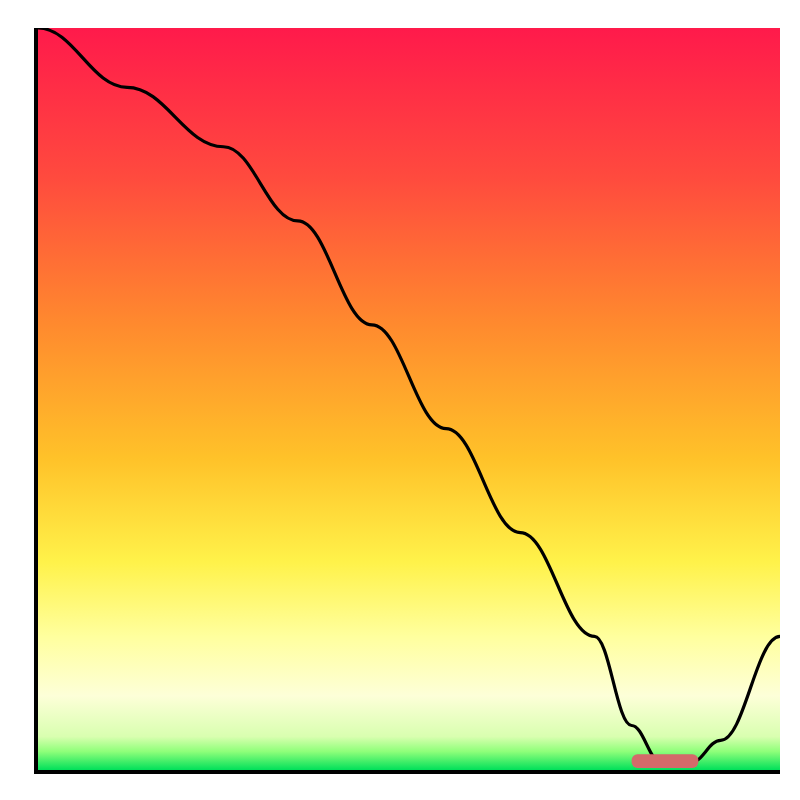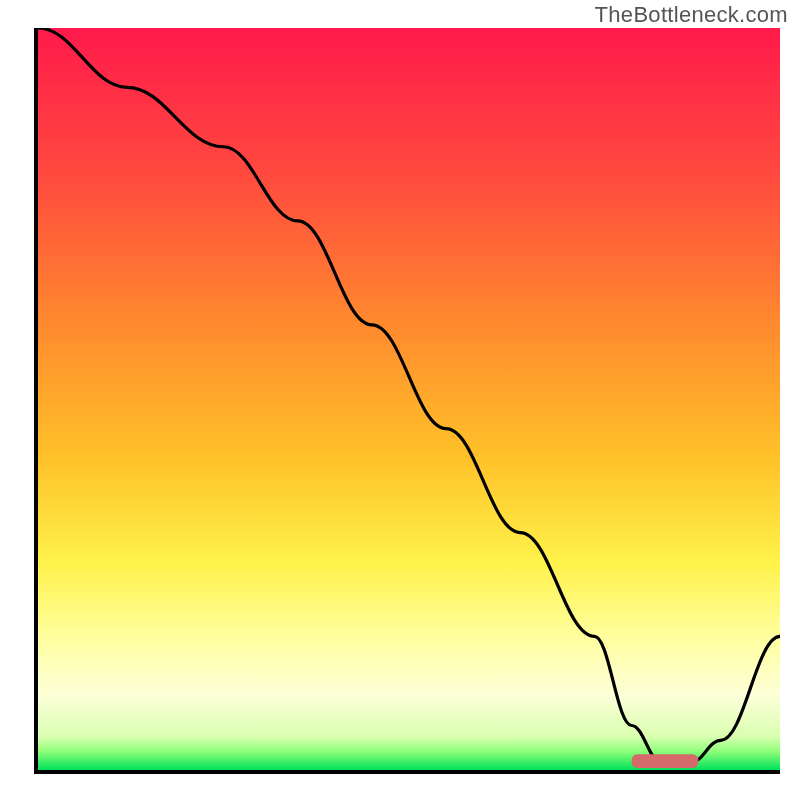--- a/index.html
+++ b/index.html
@@ -7,21 +7,20 @@
 .container { width: 800px; height: 800px; position: relative; }
 .watermark { position: absolute; top: 2px; right: 12px; font-size: 22px; color: #555; font-weight: 500; letter-spacing: 0.3px; }
 .plot-area { position: absolute; left: 34px; top: 28px; width: 746px; height: 746px; border-left: 4px solid #000; border-bottom: 4px solid #000; }
 .gradient-bg { position: absolute; left: 0; top: 0; width: 100%; height: 100%; }
 svg.overlay { position: absolute; left: 0; top: 0; width: 100%; height: 100%; }
 </style>
 </head>
 <body>
 
 <div class="container">
-  <div class="watermark">TheBottleneck.com</div>
   <div class="plot-area">
     <svg class="gradient-bg" viewBox="0 0 746 746" preserveAspectRatio="none">
       <defs>
         <linearGradient id="gradv" x1="0" y1="0" x2="0" y2="1">
             <stop offset="0%" stop-color="#ff1a4b"></stop>
             <stop offset="20%" stop-color="#ff4a3e"></stop>
             <stop offset="40%" stop-color="#ff8a2e"></stop>
             <stop offset="58%" stop-color="#ffc229"></stop>
             <stop offset="72%" stop-color="#fff24a"></stop>
             <stop offset="82%" stop-color="#ffff9e"></stop>

